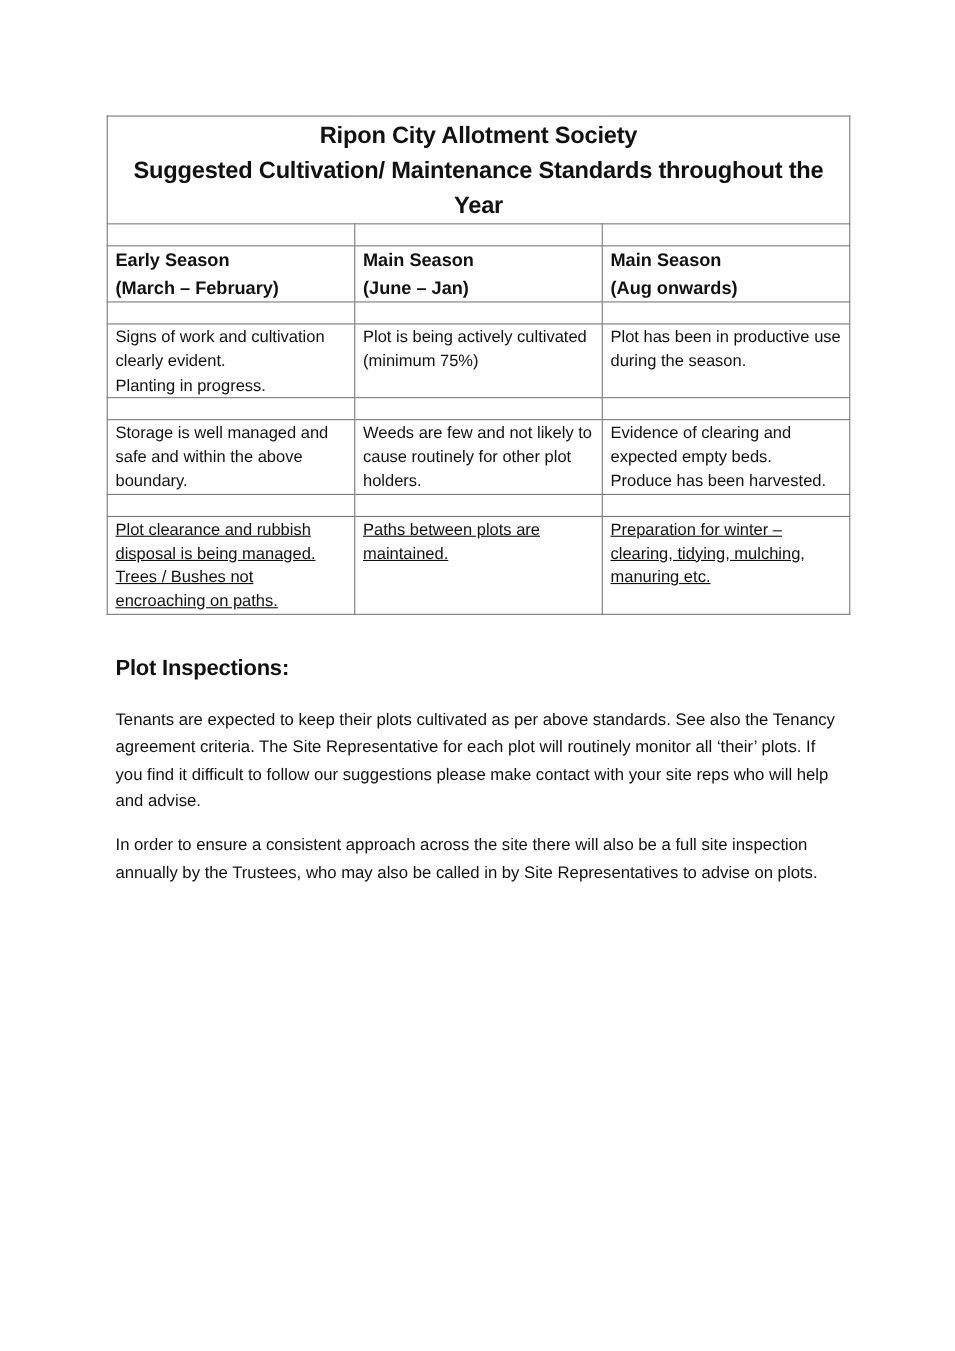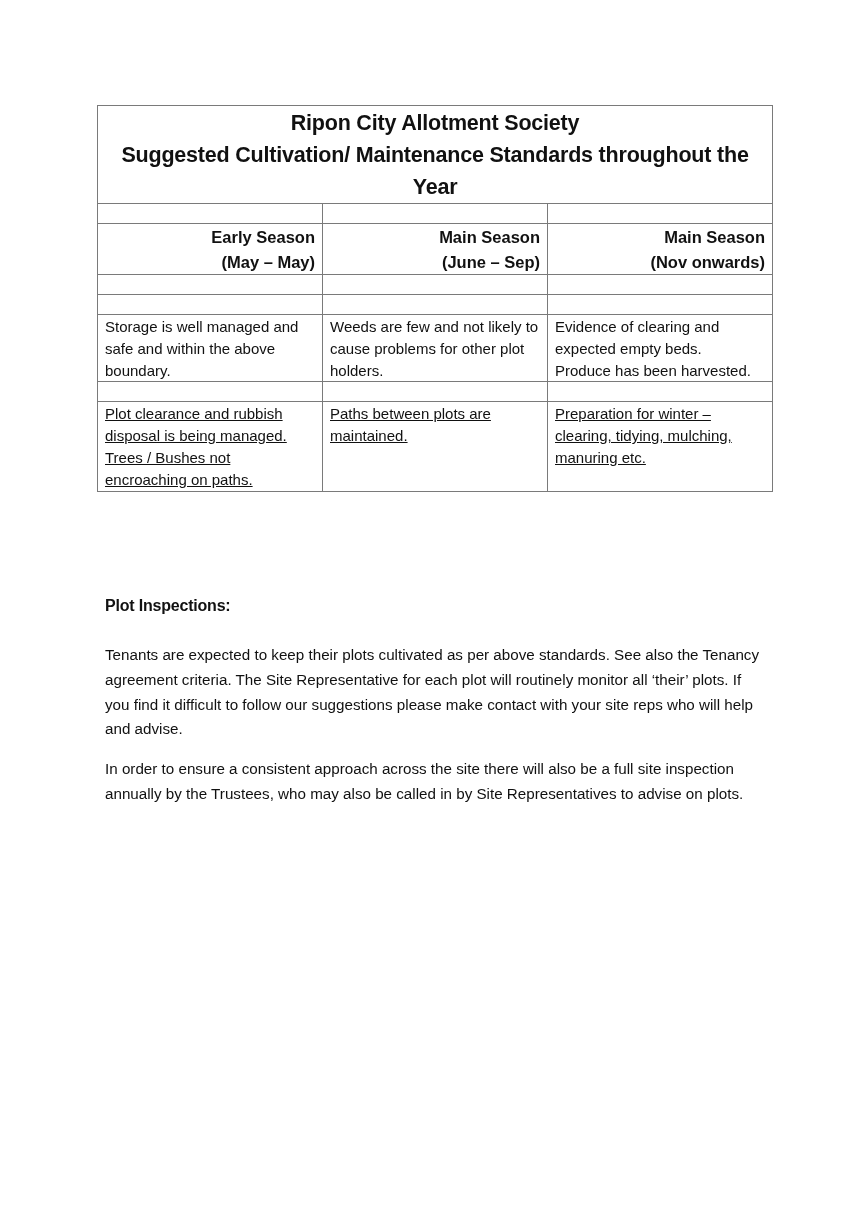--- a/index.html
+++ b/index.html
@@ -5,28 +5,28 @@
     html, body { margin: 0; padding: 0; background: #ffffff; }
     body { width: 868px; height: 1228px; position: relative; overflow: hidden;
       font-family: "Liberation Sans", "DejaVu Sans", sans-serif; color: #111; }
     .page { position: absolute; left: 0; top: 0; width: 868px; height: 1228px; background: #fff; }
     table.standards { position: absolute; left: 97px; top: 105px; width: 675px;
       border-collapse: collapse; table-layout: fixed; }
     table.standards td { border: 1px solid #7a7a7a; vertical-align: top; padding: 0 7px; }
     .title-cell { text-align: center; font-weight: bold; font-size: 21.5px; line-height: 32px;
       padding: 1px 10px 0 10px !important; height: 96px; letter-spacing: -0.2px; }
     tr.spacer td { height: 19px; }
-    tr.head td { text-align: right; font-weight: bold; font-size: 16.5px; line-height: 24.5px;
+    tr.head td { text-align: left; font-weight: bold; font-size: 16.5px; line-height: 24.5px;
       height: 49px; padding-top: 1px !important; }
     tr.body td { font-size: 15px; line-height: 21.8px; padding-top: 1px !important; }
     tr.r1 td { height: 65px; }
     tr.r2 td { height: 65px; }
     tr.r3 td { height: 87px; text-decoration: underline; }
     .section-heading { position: absolute; left: 105px; top: 597px; font-weight: bold;
-      font-size: 16px; margin: 0; letter-spacing: -0.2px; }
+      font-size: 20px; margin: 0; letter-spacing: -0.2px; }
     .para { position: absolute; left: 105px; width: 660px; font-size: 15.2px; line-height: 24.8px; margin: 0; }
     .p1 { top: 643px; }
     .p2 { top: 757px; }
   </style>
 </head>
 <body>
 
 <div class="page">
   <table class="standards">
     <colgroup>
@@ -42,47 +42,59 @@
       </td>
     </tr>
     <tr class="spacer">
           <td></td>
           <td></td>
           <td></td>
         </tr>
     <tr class="head">
       <td>
         <div>Early Season</div>
-        <div>(May – May)</div>
+        <div>(March – February)</div>
       </td>
       <td>
         <div>Main Season</div>
-        <div>(June – Sep)</div>
+        <div>(June – Jan)</div>
       </td>
       <td>
         <div>Main Season</div>
-        <div>(Nov onwards)</div>
+        <div>(Aug onwards)</div>
       </td>
     </tr>
     <tr class="spacer">
           <td></td>
           <td></td>
           <td></td>
         </tr>
+    <tr class="body r1">
+      <td>
+        <div>Signs of work and cultivation clearly evident.</div>
+        <div>Planting in progress.</div>
+      </td>
+      <td>
+        <div>Plot is being actively cultivated (minimum 75%)</div>
+      </td>
+      <td>
+        <div>Plot has been in productive use during the season.</div>
+      </td>
+    </tr>
     <tr class="spacer">
           <td></td>
           <td></td>
           <td></td>
         </tr>
     <tr class="body r2">
       <td>
         <div>Storage is well managed and safe and within the above boundary.</div>
       </td>
       <td>
-        <div>Weeds are few and not likely to cause problems for other plot holders.</div>
+        <div>Weeds are few and not likely to cause routinely for other plot holders.</div>
       </td>
       <td>
         <div>Evidence of clearing and expected empty beds.</div>
         <div>Produce has been harvested.</div>
       </td>
     </tr>
     <tr class="spacer">
           <td></td>
           <td></td>
           <td></td>

